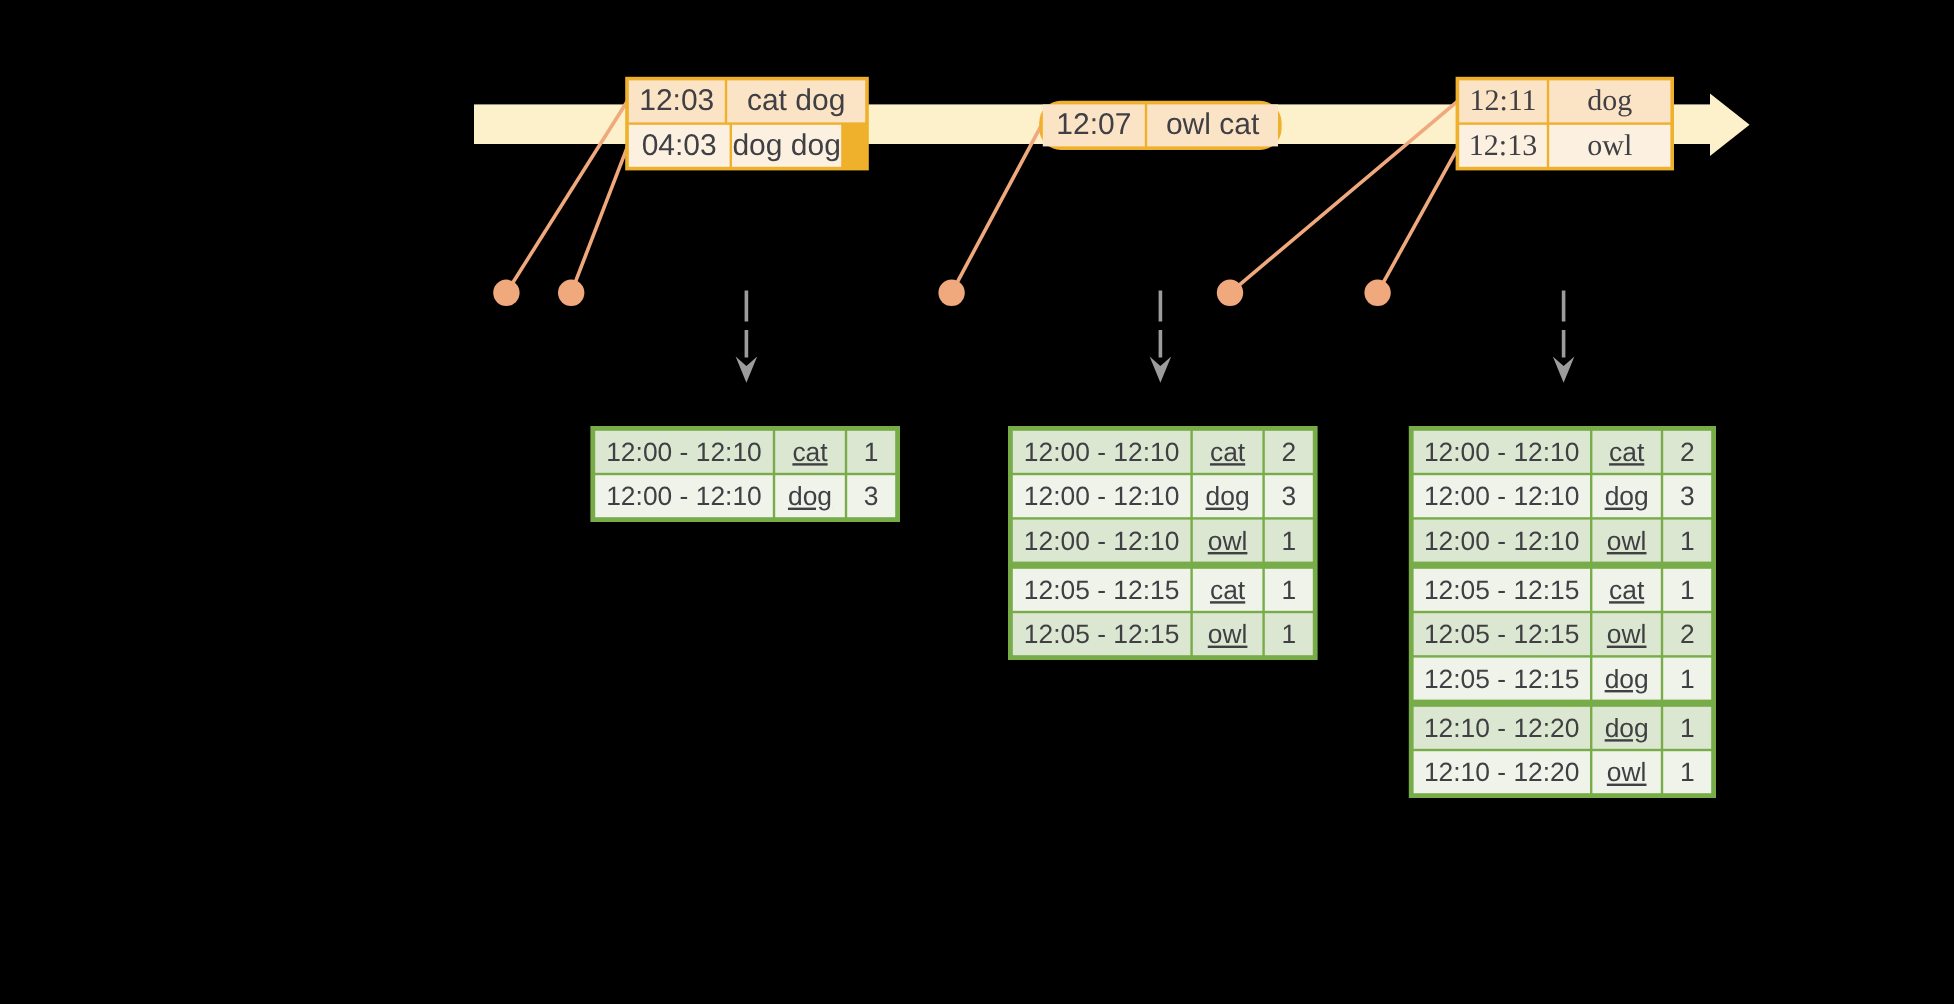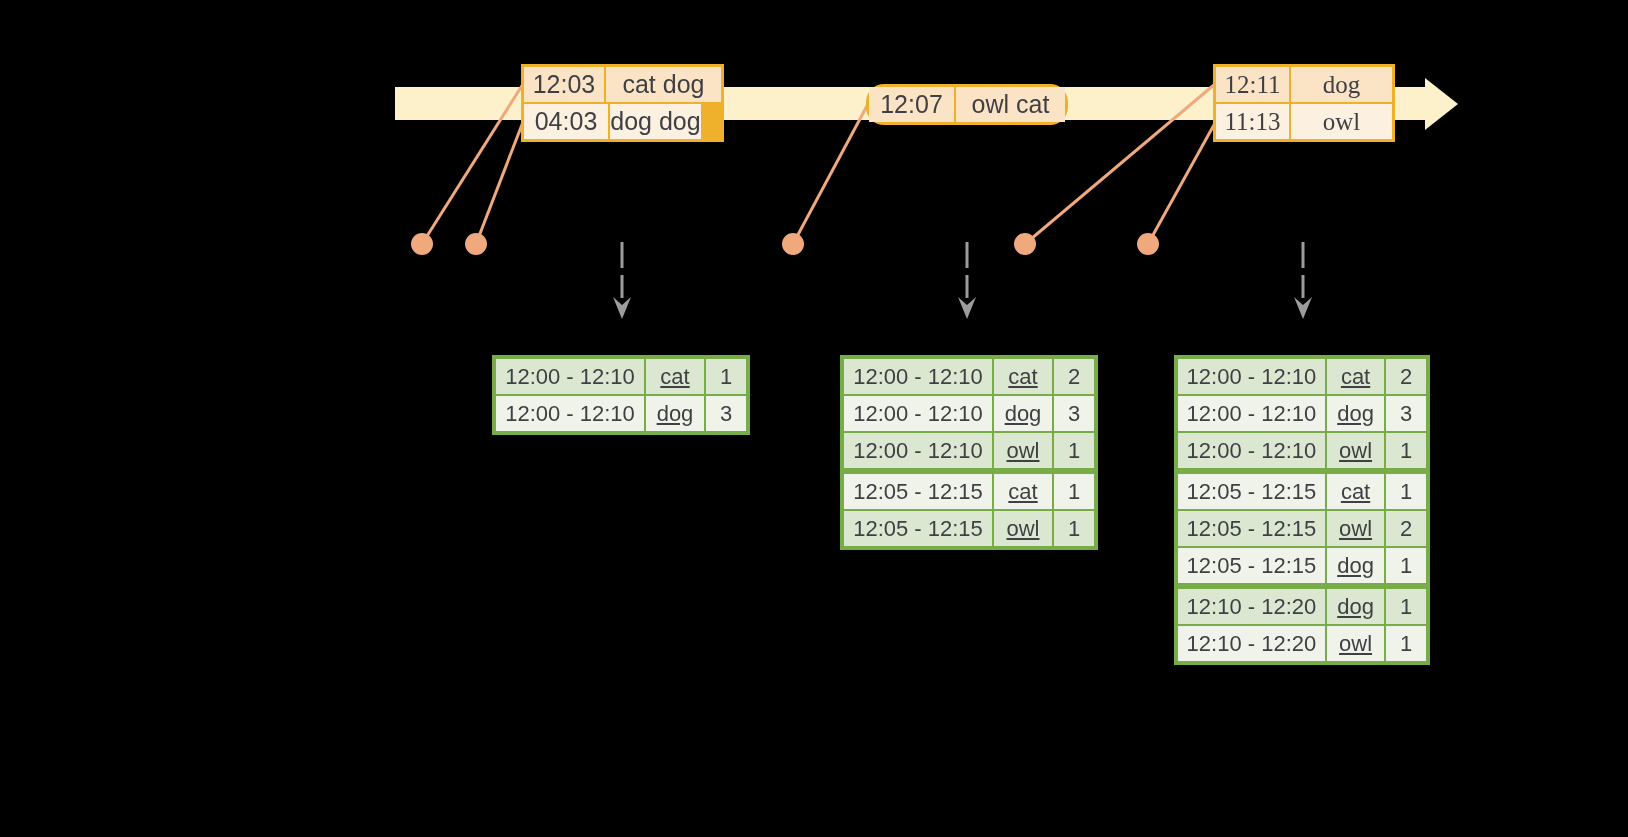--- a/index.html
+++ b/index.html
@@ -95,21 +95,21 @@
       <div class="ecell" style="width:109px">owl cat</div>
     </div>
   </div>
 
   <div class="etable" style="left:1213px;top:64px;width:182px;font-family:Liberation Serif, serif;">
     <div class="erow erow-a">
       <div class="ecell" style="width:73px">12:11</div>
       <div class="ecell" style="width:101px">dog</div>
     </div>
     <div class="erow erow-b">
-      <div class="ecell" style="width:73px">11:13</div>
+      <div class="ecell" style="width:73px">12:13</div>
       <div class="ecell" style="width:101px">owl</div>
     </div>
   </div>
 
   <div class="gtable" style="left:492px;top:319px;width:258px;">
     <div class="grow grow-a">
       <div class="gcell gwin">12:00 - 12:10</div>
       <div class="gcell gword">cat</div>
       <div class="gcell gcount">1</div>
     </div>

